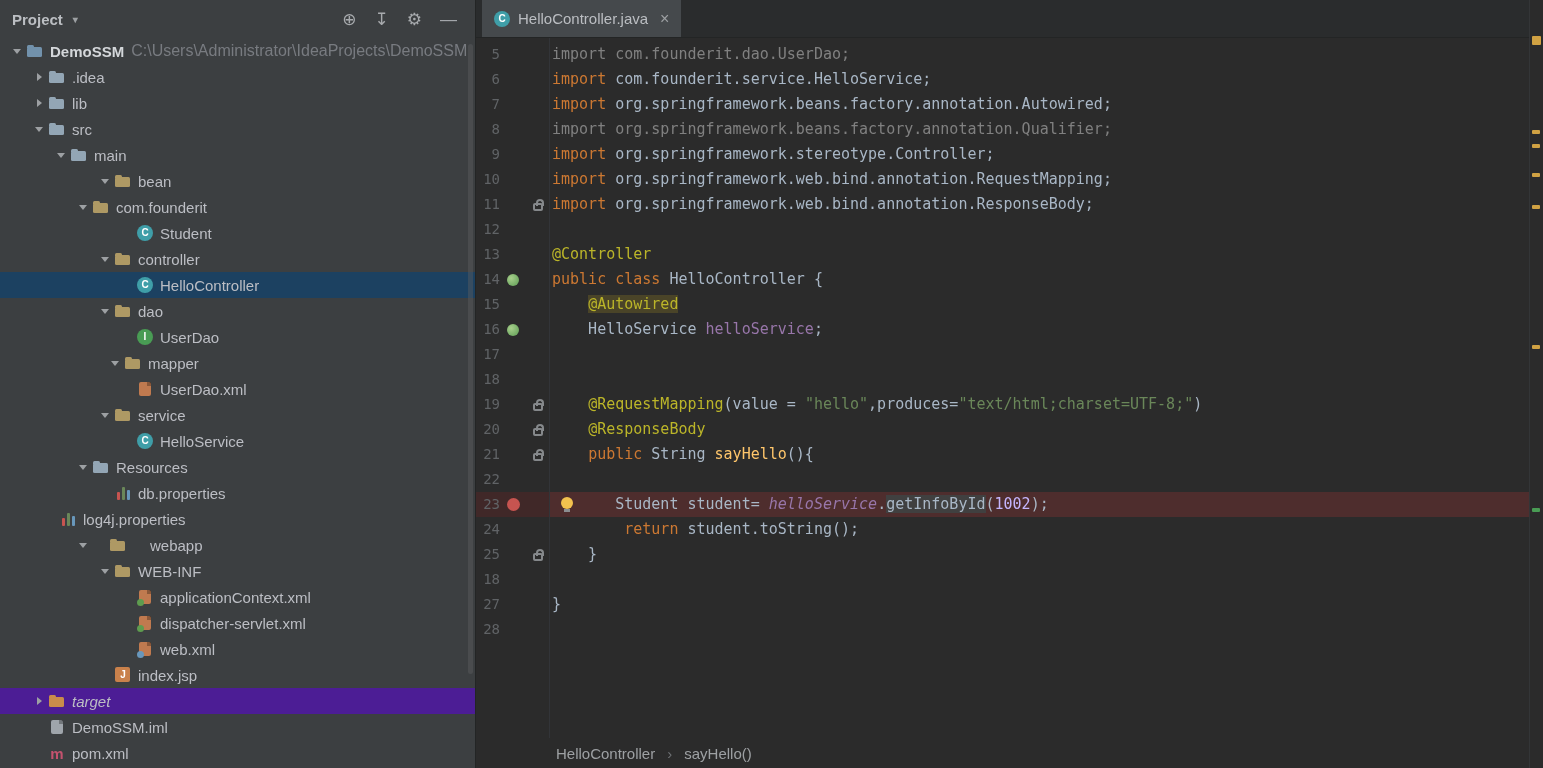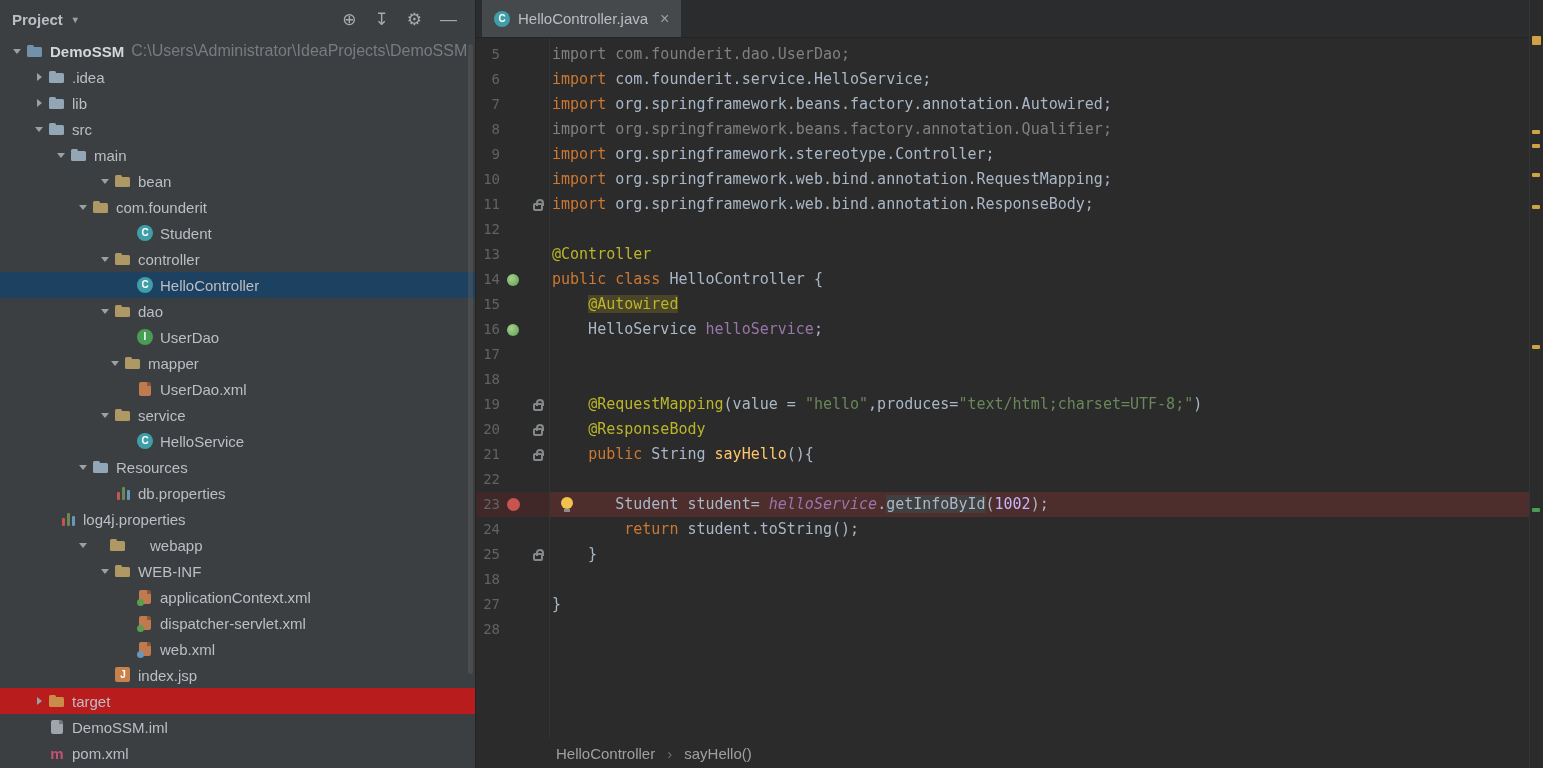--- a/index.html
+++ b/index.html
@@ -14,21 +14,21 @@
   .panel-title { font-size:15px; font-weight:bold; display:flex; align-items:center; gap:10px; cursor:pointer; }
   .panel-title .dd { font-size:10px; color:#9DA0A3; }
   .header-icons { margin-left:auto; display:flex; gap:18px; align-items:center;
     color:#A7AAAD; font-size:17px; padding-right:6px; }
   .header-icons span { cursor:pointer; line-height:1; }
 
   .tree { position:absolute; top:38px; left:0; right:0; bottom:0; }
   .tree-row { height:26px; display:flex; align-items:center; font-size:15px; color:#BCBEC4;
     white-space:nowrap; cursor:pointer; overflow:hidden; }
   .tree-row.selected { background:#1C4161; }
-  .tree-row.hovered  { background:#b91c1c; }
+  .tree-row.hovered  { background:#4c1d95;font-style:italic; }
   .arrow { width:18px; height:26px; flex:none; display:flex; align-items:center; justify-content:center; }
   .arrow.open::before   { content:''; border:4px solid transparent; border-top:5px solid #9DA0A3; transform:translateY(2px); }
   .arrow.closed::before { content:''; border:4px solid transparent; border-left:5px solid #9DA0A3; transform:translateX(2px); }
 
   .ticon { width:18px; height:16px; flex:none; margin-right:6px; position:relative;
     display:flex; align-items:center; justify-content:center; }
   .ticon b { position:relative; z-index:1; font-style:normal; color:#fff;
     font-size:10px; font-weight:bold; line-height:1; }
   
   .ticon.project{--fc:#7292AC;} .ticon.folder{--fc:#93A6B5;}

